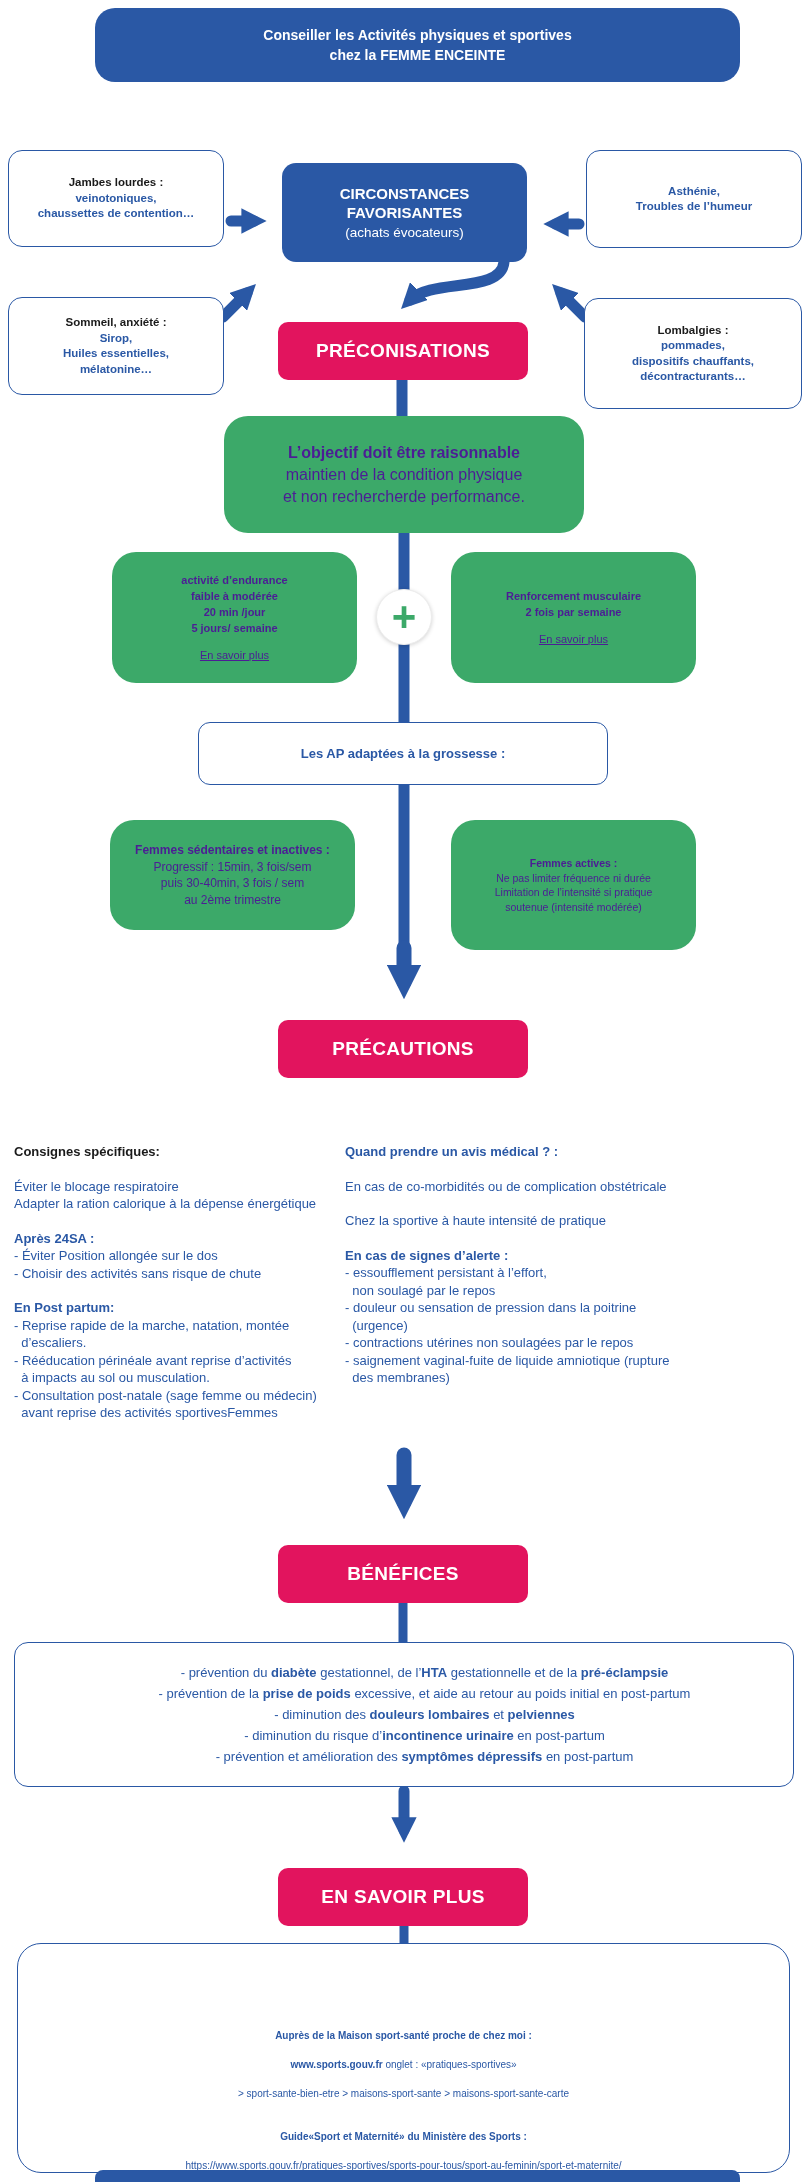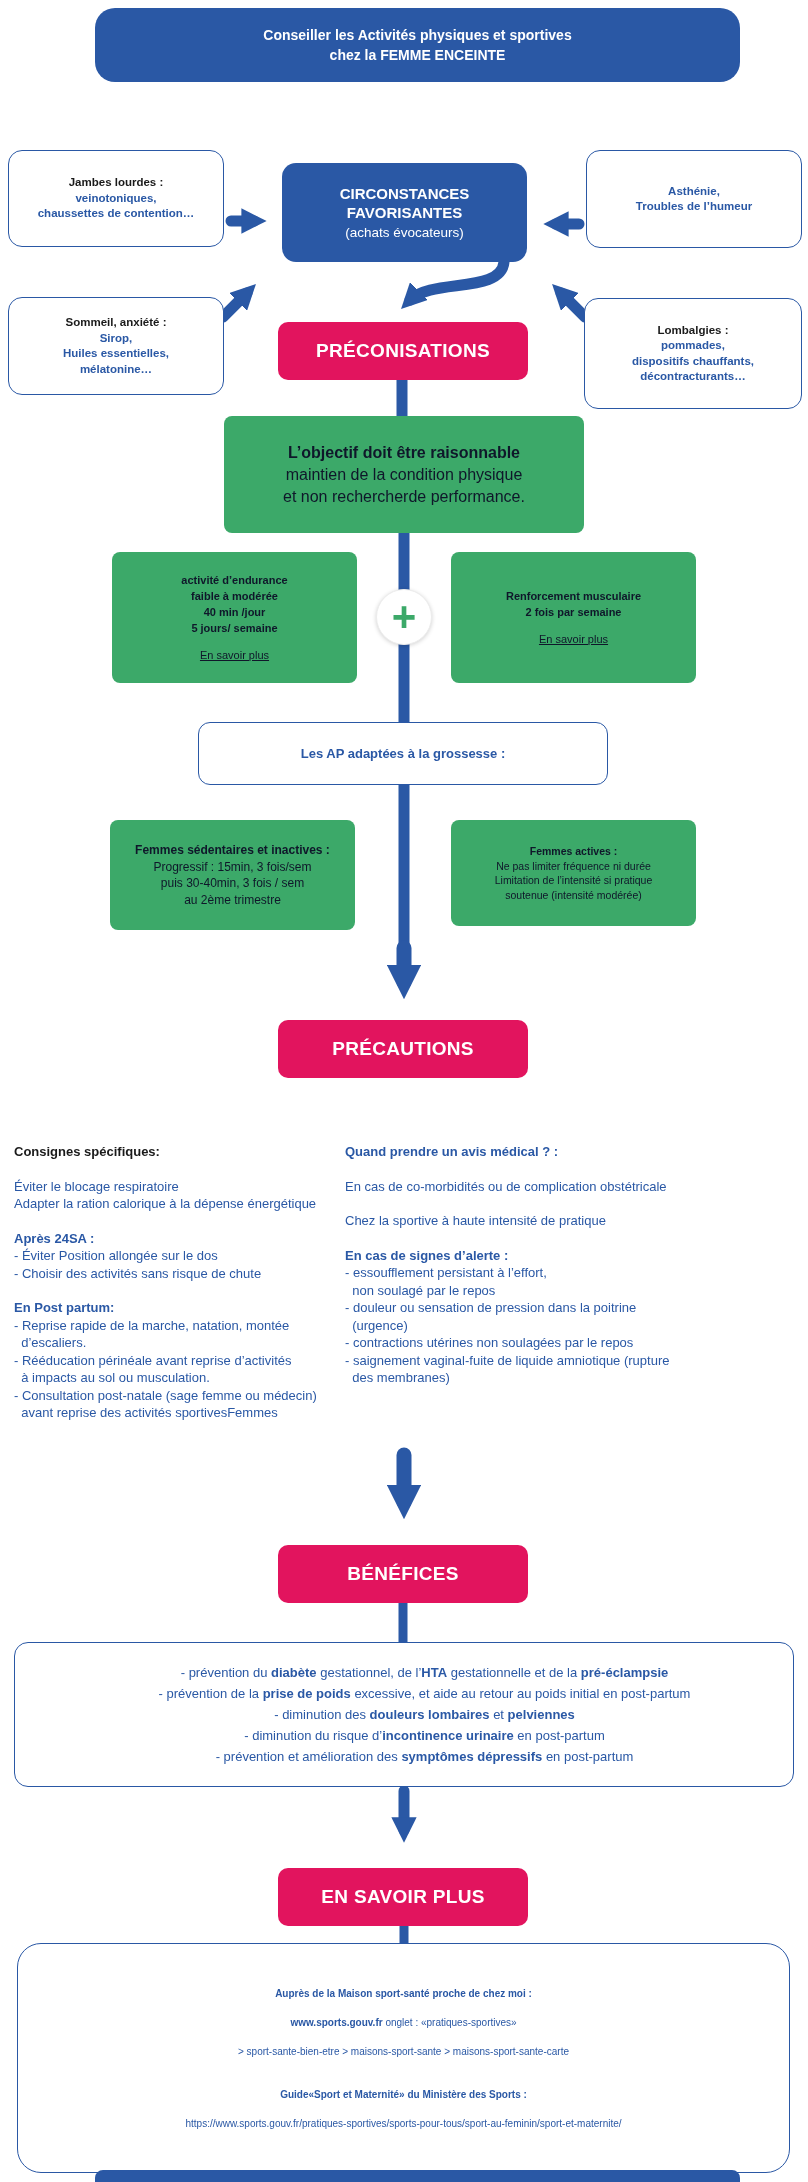--- a/index.html
+++ b/index.html
@@ -13,21 +13,21 @@
   .trigger{background:#fff;border:1.3px solid #2A58A5;border-radius:14px;color:#2A58A5;
            font-weight:bold;font-size:11.5px;line-height:15.5px;}
   .trig-title{color:#1A1A1A;}
 
   .circ-box{background:#2A58A5;color:#fff;border-radius:14px;font-size:15px;line-height:19px;font-weight:bold;}
   .circ-sub{font-weight:normal;font-size:13.5px;margin-top:1px;}
 
   .pink-band{background:#E2145E;color:#ffffff;font-weight:bold;font-size:19px;letter-spacing:.3px;
              display:flex;align-items:center;justify-content:center;border-radius:10px;}
 
-  .green-box{background:#3CA969;color:#0f172a;border-radius:8px;}
+  .green-box{background:#3CA969;color:#4c1d95;border-radius:24px;}
   .g-title{font-weight:bold;}
   .objectif{font-size:16px;line-height:22px;}
   .g-small{font-size:11px;line-height:16px;font-weight:bold;}
   .savoir-link{margin-top:11px;font-weight:normal;text-decoration:underline;font-size:11px;cursor:pointer;}
 
   .plus-circle{background:#fff;border-radius:50%;border:1px solid #ececec;box-shadow:0 1px 4px rgba(0,0,0,.18);
                display:flex;align-items:center;justify-content:center;color:#3CA969;
                font-size:42px;font-weight:bold;line-height:1;}
 
   .white-note{background:#fff;border:1.3px solid #2A58A5;border-radius:12px;color:#2A58A5;
@@ -42,21 +42,21 @@
   .phead{font-weight:bold;}
   .phead:empty{display:none;}
   .phead-dark{color:#1A1A1A;}
   .ln{white-space:pre-wrap;}
 
   .benefits-box{background:#fff;border:1.3px solid #2A58A5;border-radius:14px;color:#2A58A5;
                 font-size:13px;line-height:21px;text-align:center;padding-left:41px;}
   .b{font-weight:bold;}
 
   .res-box{background:#fff;border:1.3px solid #2A58A5;border-radius:24px;color:#2A58A5;
-           font-size:10px;line-height:13px;text-align:center;}
+           font-size:10px;line-height:13px;text-align:center;justify-content:flex-end;}
   .res-bold{font-weight:bold;}
   .res-line{margin-top:16px;}
   .res-line.first{margin-top:0;}
   .res-line.gap{margin-top:30px;}
   .res-line.url{cursor:pointer;}
 
   .footer-bar{background:#2A58A5;border-radius:8px 8px 0 0;}
 </style>
 </head>
 <body>
@@ -137,21 +137,21 @@
     <div>
         <div class="ln">maintien de la condition physique</div>
         <div class="ln">et non rechercherde performance.</div>
       </div>
   </div>
 
   <div class="abs green-box center-col g-small" style="left:112px;top:552px;width:245px;height:131px">
     <div>
         <div class="ln">activité d’endurance</div>
         <div class="ln">faible à modérée</div>
-        <div class="ln">40 min /jour</div>
+        <div class="ln">20 min /jour</div>
         <div class="ln">5 jours/ semaine</div>
       </div>
     <div class="savoir-link">En savoir plus</div>
   </div>
 
   <div class="abs green-box center-col g-small" style="left:451px;top:552px;width:245px;height:131px">
     <div>
         <div class="ln">Renforcement musculaire</div>
         <div class="ln">2 fois par semaine</div>
       </div>
@@ -166,21 +166,21 @@
 
   <div class="abs green-box center-col prof-sed" style="left:110px;top:820px;width:245px;height:110px">
     <div class="g-title">Femmes sédentaires et inactives :</div>
     <div>
         <div class="ln">Progressif : 15min, 3 fois/sem</div>
         <div class="ln">puis 30-40min, 3 fois / sem</div>
         <div class="ln">au 2ème trimestre</div>
       </div>
   </div>
 
-  <div class="abs green-box center-col prof-act" style="left:451px;top:820px;width:245px;height:106px">
+  <div class="abs green-box center-col prof-act" style="left:451px;top:820px;width:245px;height:130px">
     <div class="g-title">Femmes actives :</div>
     <div>
         <div class="ln">Ne pas limiter fréquence ni durée</div>
         <div class="ln">Limitation de l’intensité si pratique</div>
         <div class="ln">soutenue (intensité modérée)</div>
       </div>
   </div>
 
   <div class="abs pink-band" style="left:278px;top:1020px;width:250px;height:58px">PRÉCAUTIONS</div>
 

